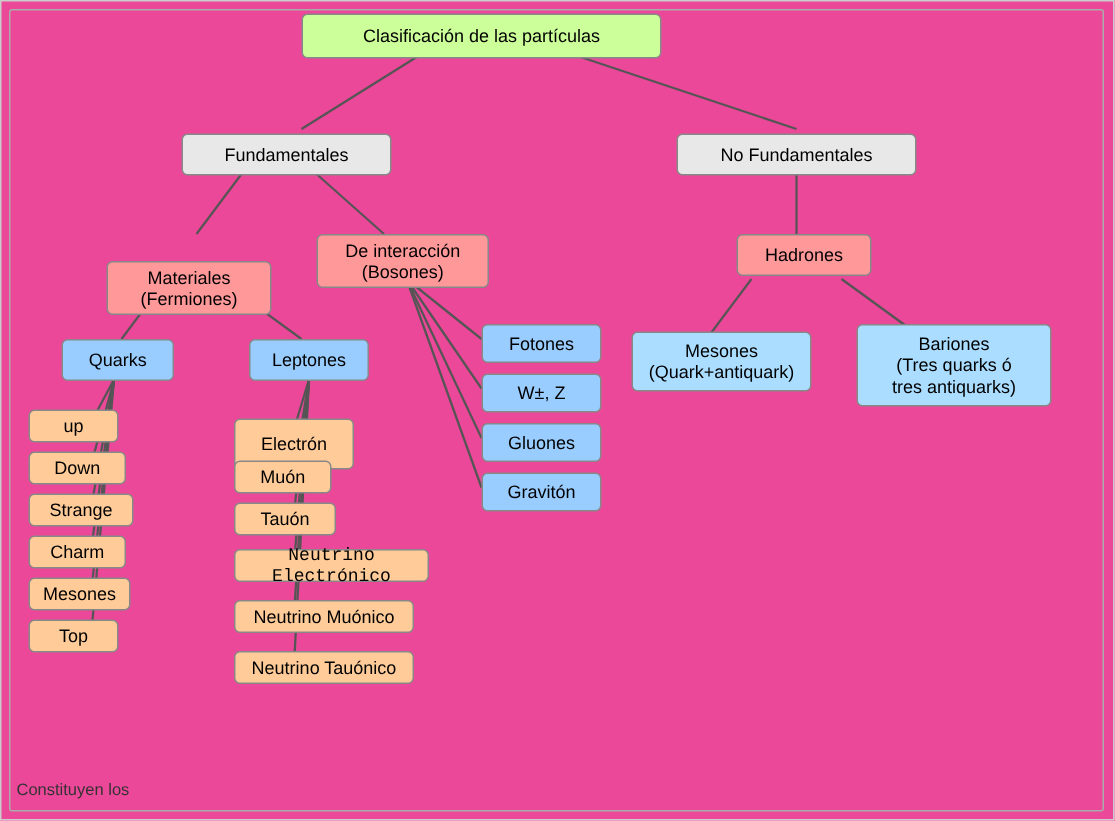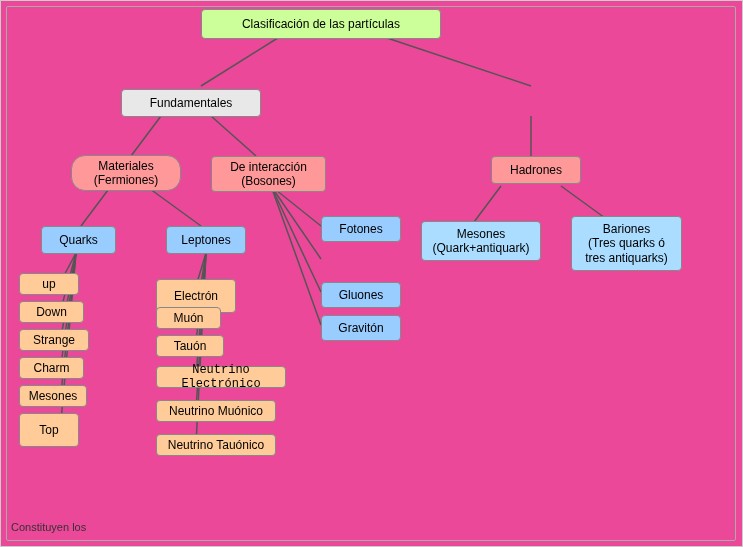--- a/index.html
+++ b/index.html
@@ -125,22 +125,25 @@
   </svg>
 
   <div class="node node-green" style="left:200px;top:8px;width:240px;height:30px;">
     <span>Clasificación de las partículas</span>
   </div>
 
   <div class="node node-gray" style="left:120px;top:88px;width:140px;height:28px;">
     <span>Fundamentales</span>
   </div>
 
-
-  <div class="node node-red" style="left:70px;top:154px;width:110px;height:36px;border-radius:14px;">
+  <div class="node node-gray" style="left:450px;top:88px;width:160px;height:28px;">
+    <span>No Fundamentales</span>
+  </div>
+
+  <div class="node node-red" style="left:70px;top:173px;width:110px;height:36px;">
     <span style="white-space:pre-line;">Materiales
 (Fermiones)</span>
   </div>
 
   <div class="node node-red" style="left:210px;top:155px;width:115px;height:36px;">
     <span style="white-space:pre-line;">De interacción
 (Bosones)</span>
   </div>
 
   <div class="node node-red" style="left:490px;top:155px;width:90px;height:28px;">
@@ -152,56 +155,59 @@
   </div>
 
   <div class="node node-blue" style="left:165px;top:225px;width:80px;height:28px;">
     <span>Leptones</span>
   </div>
 
   <div class="node node-blue" style="left:320px;top:215px;width:80px;height:26px;">
     <span>Fotones</span>
   </div>
 
+  <div class="node node-blue" style="left:320px;top:248px;width:80px;height:26px;">
+    <span>W±, Z</span>
+  </div>
 
   <div class="node node-blue" style="left:320px;top:281px;width:80px;height:26px;">
     <span>Gluones</span>
   </div>
 
   <div class="node node-blue" style="left:320px;top:314px;width:80px;height:26px;">
     <span>Gravitón</span>
   </div>
 
   <div class="node node-lblue" style="left:420px;top:220px;width:120px;height:40px;">
     <span style="white-space:pre-line;">Mesones
 (Quark+antiquark)</span>
   </div>
 
-  <div class="node node-lblue" style="left:570px;top:215px;width:111px;height:55px;">
+  <div class="node node-lblue" style="left:570px;top:215px;width:130px;height:55px;">
     <span style="white-space:pre-line;">Bariones
 (Tres quarks ó
 tres antiquarks)</span>
   </div>
 
   <div class="node node-orange" style="left:18px;top:272px;width:60px;height:22px;">
     <span>up</span>
   </div>
   <div class="node node-orange" style="left:18px;top:300px;width:65px;height:22px;">
     <span>Down</span>
   </div>
   <div class="node node-orange" style="left:18px;top:328px;width:70px;height:22px;">
     <span>Strange</span>
   </div>
   <div class="node node-orange" style="left:18px;top:356px;width:65px;height:22px;">
     <span>Charm</span>
   </div>
   <div class="node node-orange" style="left:18px;top:384px;width:68px;height:22px;">
     <span>Mesones</span>
   </div>
-  <div class="node node-orange" style="left:18px;top:412px;width:60px;height:34px;">
+  <div class="node node-orange" style="left:18px;top:412px;width:60px;height:22px;">
     <span>Top</span>
   </div>
 
   <div class="node node-orange" style="left:155px;top:278px;width:80px;height:34px;">
     <span>Electrón</span>
   </div>
   <div class="node node-orange" style="left:155px;top:306px;width:65px;height:22px;">
     <span>Muón</span>
   </div>
   <div class="node node-orange" style="left:155px;top:334px;width:68px;height:22px;">

